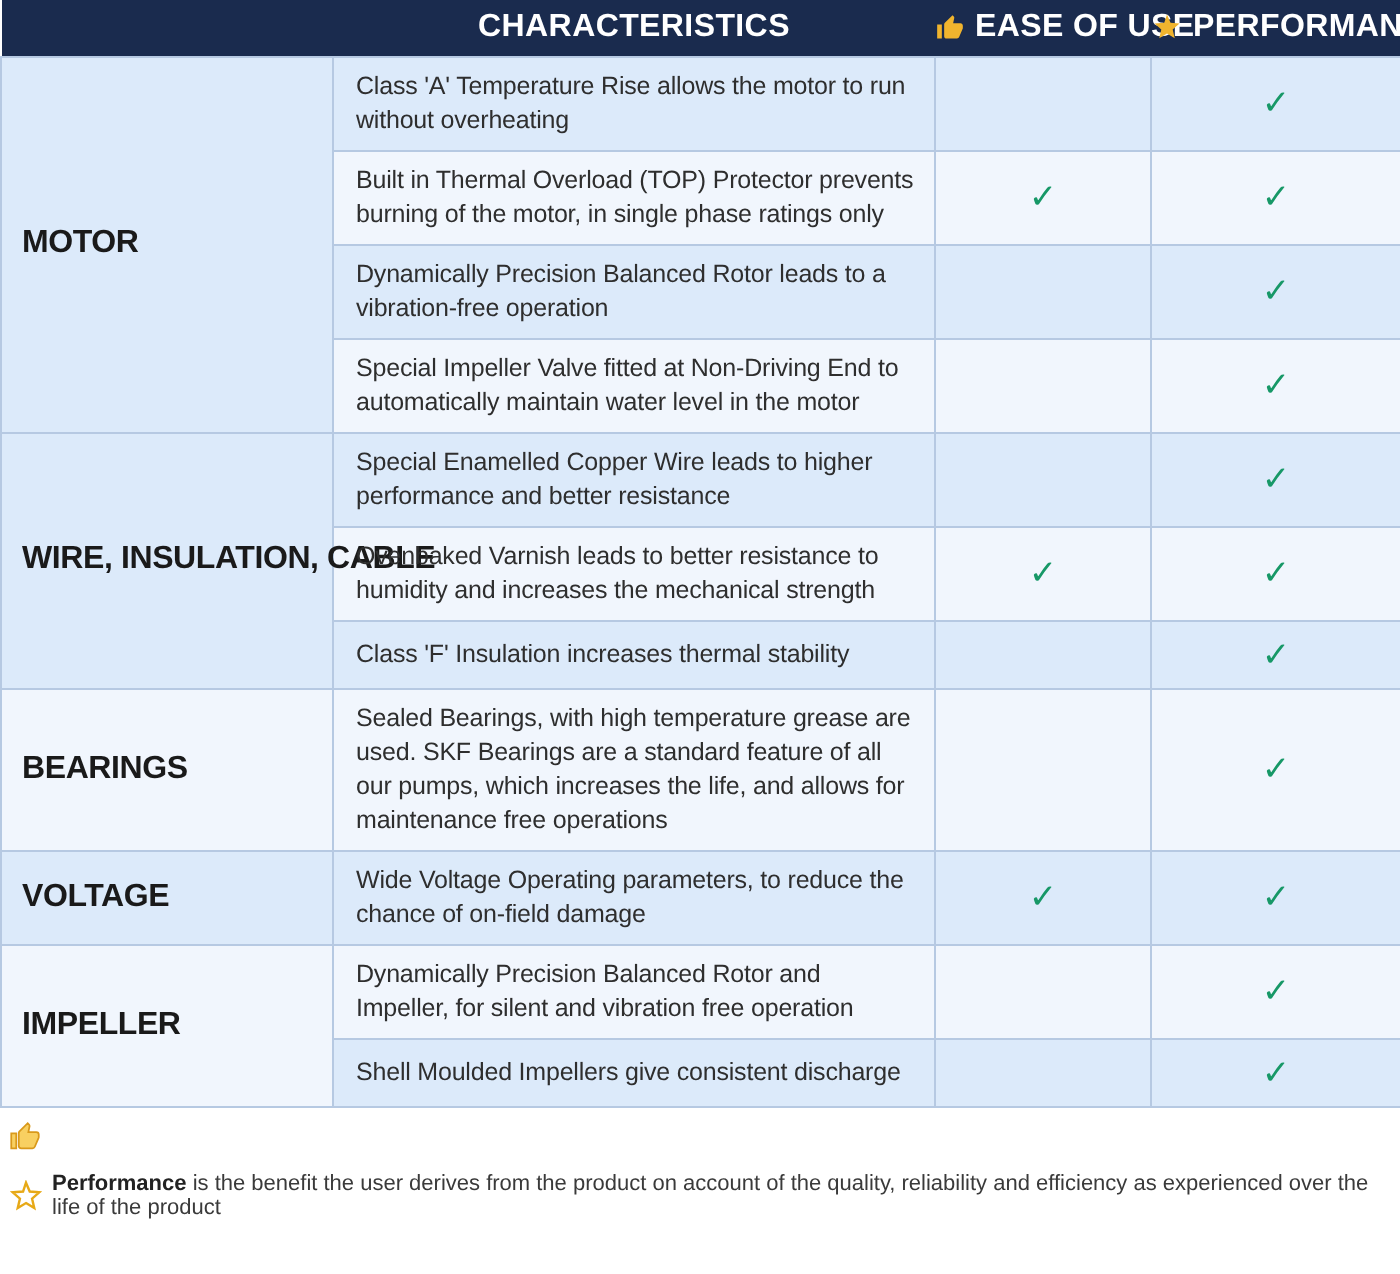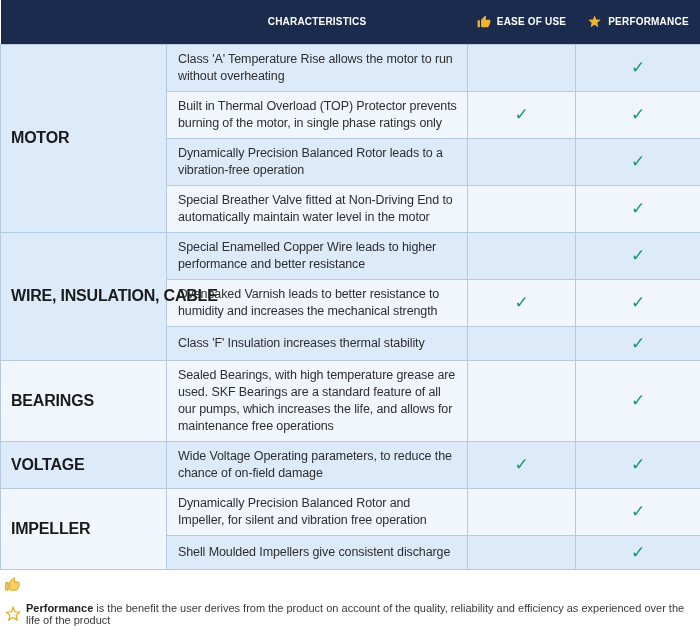--- a/index.html
+++ b/index.html
@@ -27,24 +27,24 @@
     table-layout:fixed;
   }
   col.c-cat{width:166px;}
   col.c-desc{width:301px;}
   col.c-ease{width:108px;}
   col.c-perf{width:125px;}
 
   thead th{
     background:var(--header-bg);
     color:#ffffff;
-    font-size:10px;
+    font-size:16px;
     font-weight:700;
     letter-spacing:.2px;
-    height:44px;
+    height:28px;
     text-align:center;
     vertical-align:middle;
     border:none;
     white-space:nowrap;
   }
   thead .hdr-inner{
     display:inline-flex;
     align-items:center;
     gap:6px;
     vertical-align:middle;
@@ -151,21 +151,21 @@
         <td class="desc lite">Built in Thermal Overload (TOP) Protector prevents burning of the motor, in single phase ratings only</td>
         <td class="check lite"><span>✓</span></td>
         <td class="check lite"><span>✓</span></td>
       </tr>
       <tr>
         <td class="desc blue">Dynamically Precision Balanced Rotor leads to a vibration-free operation</td>
         <td class="check blue"></td>
         <td class="check blue"><span>✓</span></td>
       </tr>
       <tr>
-        <td class="desc lite">Special Breather Valve fitted at Non-Driving End to automatically maintain water level in the motor</td>
+        <td class="desc lite">Special Impeller Valve fitted at Non-Driving End to automatically maintain water level in the motor</td>
         <td class="check lite"></td>
         <td class="check lite"><span>✓</span></td>
       </tr>
       <tr>
         <th class="cat blue" rowspan="3">WIRE, INSULATION, CABLE</th>
         <td class="desc blue">Special Enamelled Copper Wire leads to higher performance and better resistance</td>
         <td class="check blue"></td>
         <td class="check blue"><span>✓</span></td>
       </tr>
       <tr>

